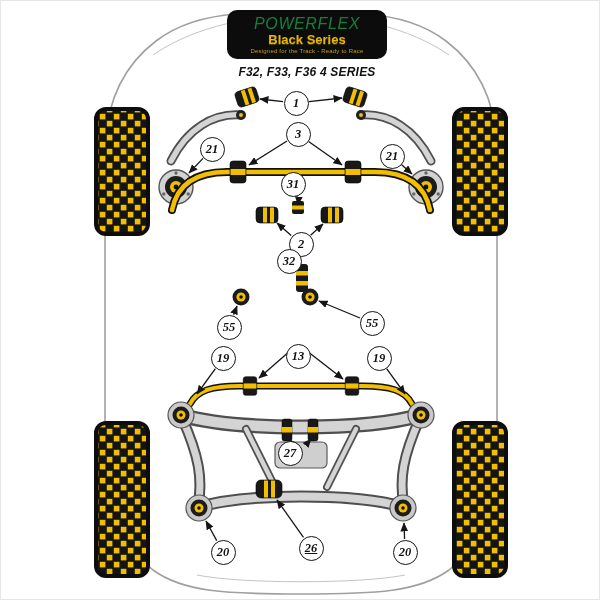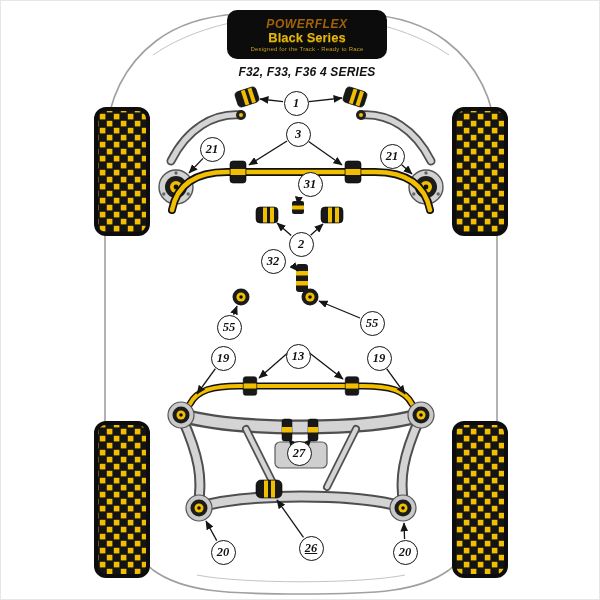--- a/index.html
+++ b/index.html
@@ -8,21 +8,21 @@
     border:1px solid #e6e6e6;box-sizing:border-box;overflow:hidden;
     font-family:"Liberation Sans",sans-serif;
   }
   .art{position:absolute;left:0;top:0;z-index:1;}
   .logo-banner{
     position:absolute;left:226px;top:9px;width:160px;height:49px;
     background:#0c0c0c;border-radius:10px;z-index:3;
     display:flex;flex-direction:column;align-items:center;justify-content:center;gap:1px;
   }
   .logo-title{
-    color:#a16207;font-style:italic;font-weight:bold;font-size:12px;
+    color:#15803d;font-style:italic;font-weight:normal;font-size:16px;
     letter-spacing:.6px;line-height:1;
   }
   .logo-series{
     color:#e5b60b;font-weight:bold;font-size:13px;line-height:1;
     text-shadow:0 1px 0 #4a3c00;
   }
   .logo-tagline{color:#c79e1f;font-size:6px;line-height:1;letter-spacing:.2px;margin-top:1px;}
   .model-label{
     position:absolute;left:6px;top:64px;width:600px;text-align:center;z-index:3;
     color:#111;font-weight:bold;font-style:italic;font-size:12px;letter-spacing:.2px;
@@ -209,29 +209,29 @@
         <line x1="215.7491760543109" y1="539.6014386872729" x2="205" y2="520" class="callout-arrow" marker-end="url(#arrowhead)"></line>
         <line x1="403.55199041408287" y1="538.0077220084033" x2="403" y2="522" class="callout-arrow" marker-end="url(#arrowhead)"></line>
       </g>
   </svg>
 
   <div class="callout-layer" id="callout-layer">
       <div class="callout" style="left: 295px; top: 102px;">1</div>
       <div class="callout" style="left: 297px; top: 133px;">3</div>
       <div class="callout" style="left: 211px; top: 148px;">21</div>
       <div class="callout" style="left: 391px; top: 155px;">21</div>
-      <div class="callout" style="left: 309px; top: 183px; text-align: right;">31</div>
+      <div class="callout" style="left: 292px; top: 183px; text-align: right;">31</div>
       <div class="callout" style="left: 300px; top: 243px;">2</div>
-      <div class="callout" style="left: 272px; top: 260px;">32</div>
+      <div class="callout" style="left: 288px; top: 260px;">32</div>
       <div class="callout" style="left: 228px; top: 326px;">55</div>
       <div class="callout" style="left: 371px; top: 322px;">55</div>
       <div class="callout" style="left: 222px; top: 357px;">19</div>
       <div class="callout" style="left: 297px; top: 355px;">13</div>
       <div class="callout" style="left: 378px; top: 357px;">19</div>
-      <div class="callout" style="left: 298px; top: 452px;">27</div>
+      <div class="callout" style="left: 289px; top: 452px;">27</div>
       <div class="callout" style="left: 310px; top: 547px; text-decoration: underline;">26</div>
       <div class="callout" style="left: 222px; top: 551px;">20</div>
       <div class="callout" style="left: 404px; top: 551px;">20</div>
     </div>
 
   <div class="logo-banner">
     <div class="logo-title">POWERFLEX</div>
     <div class="logo-series">Black Series</div>
     <div class="logo-tagline">Designed for the Track - Ready to Race</div>
   </div>

